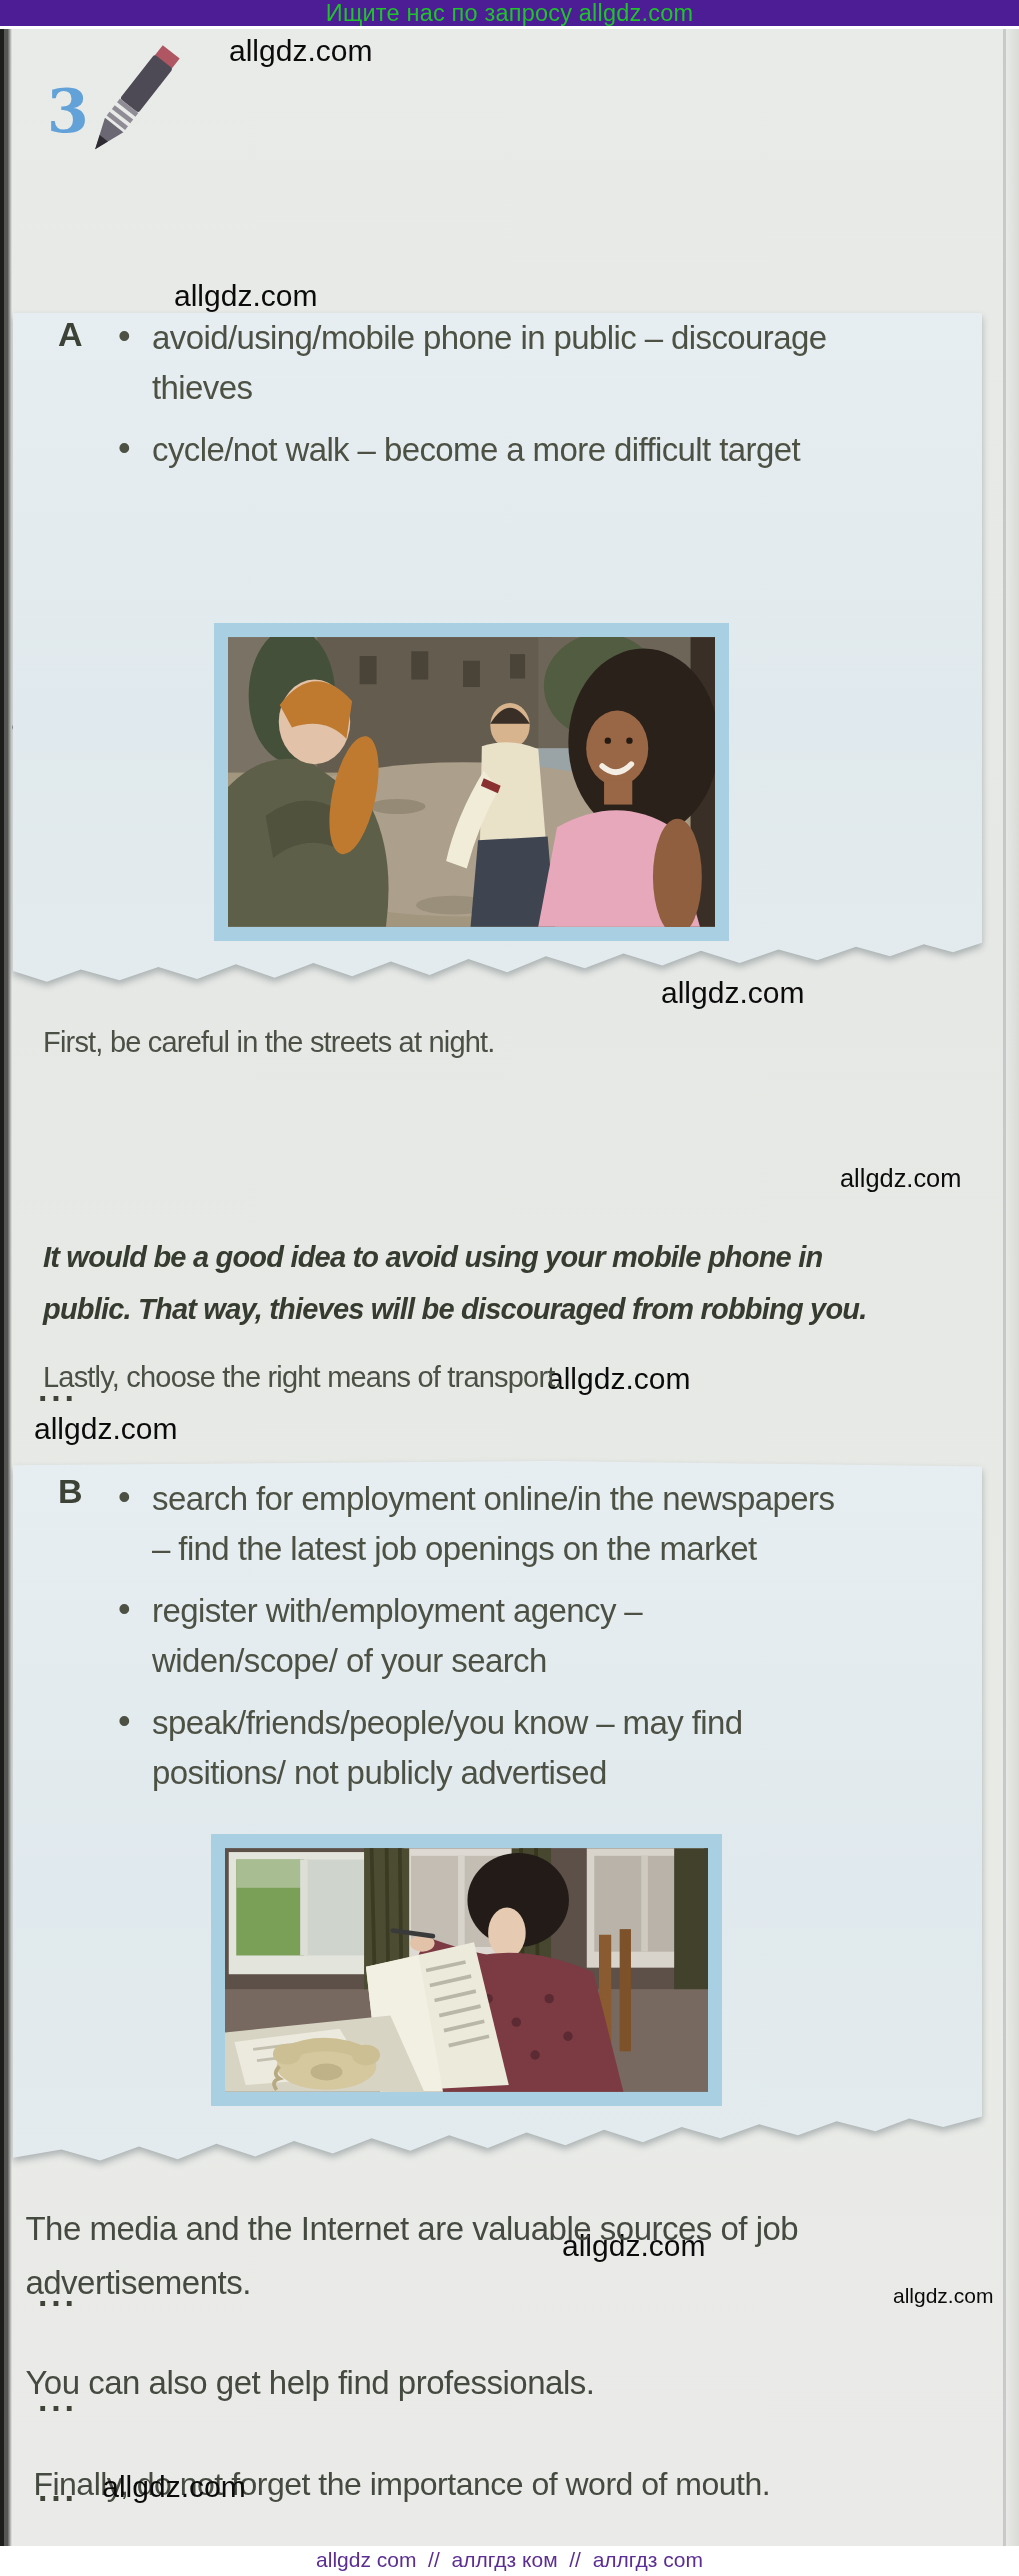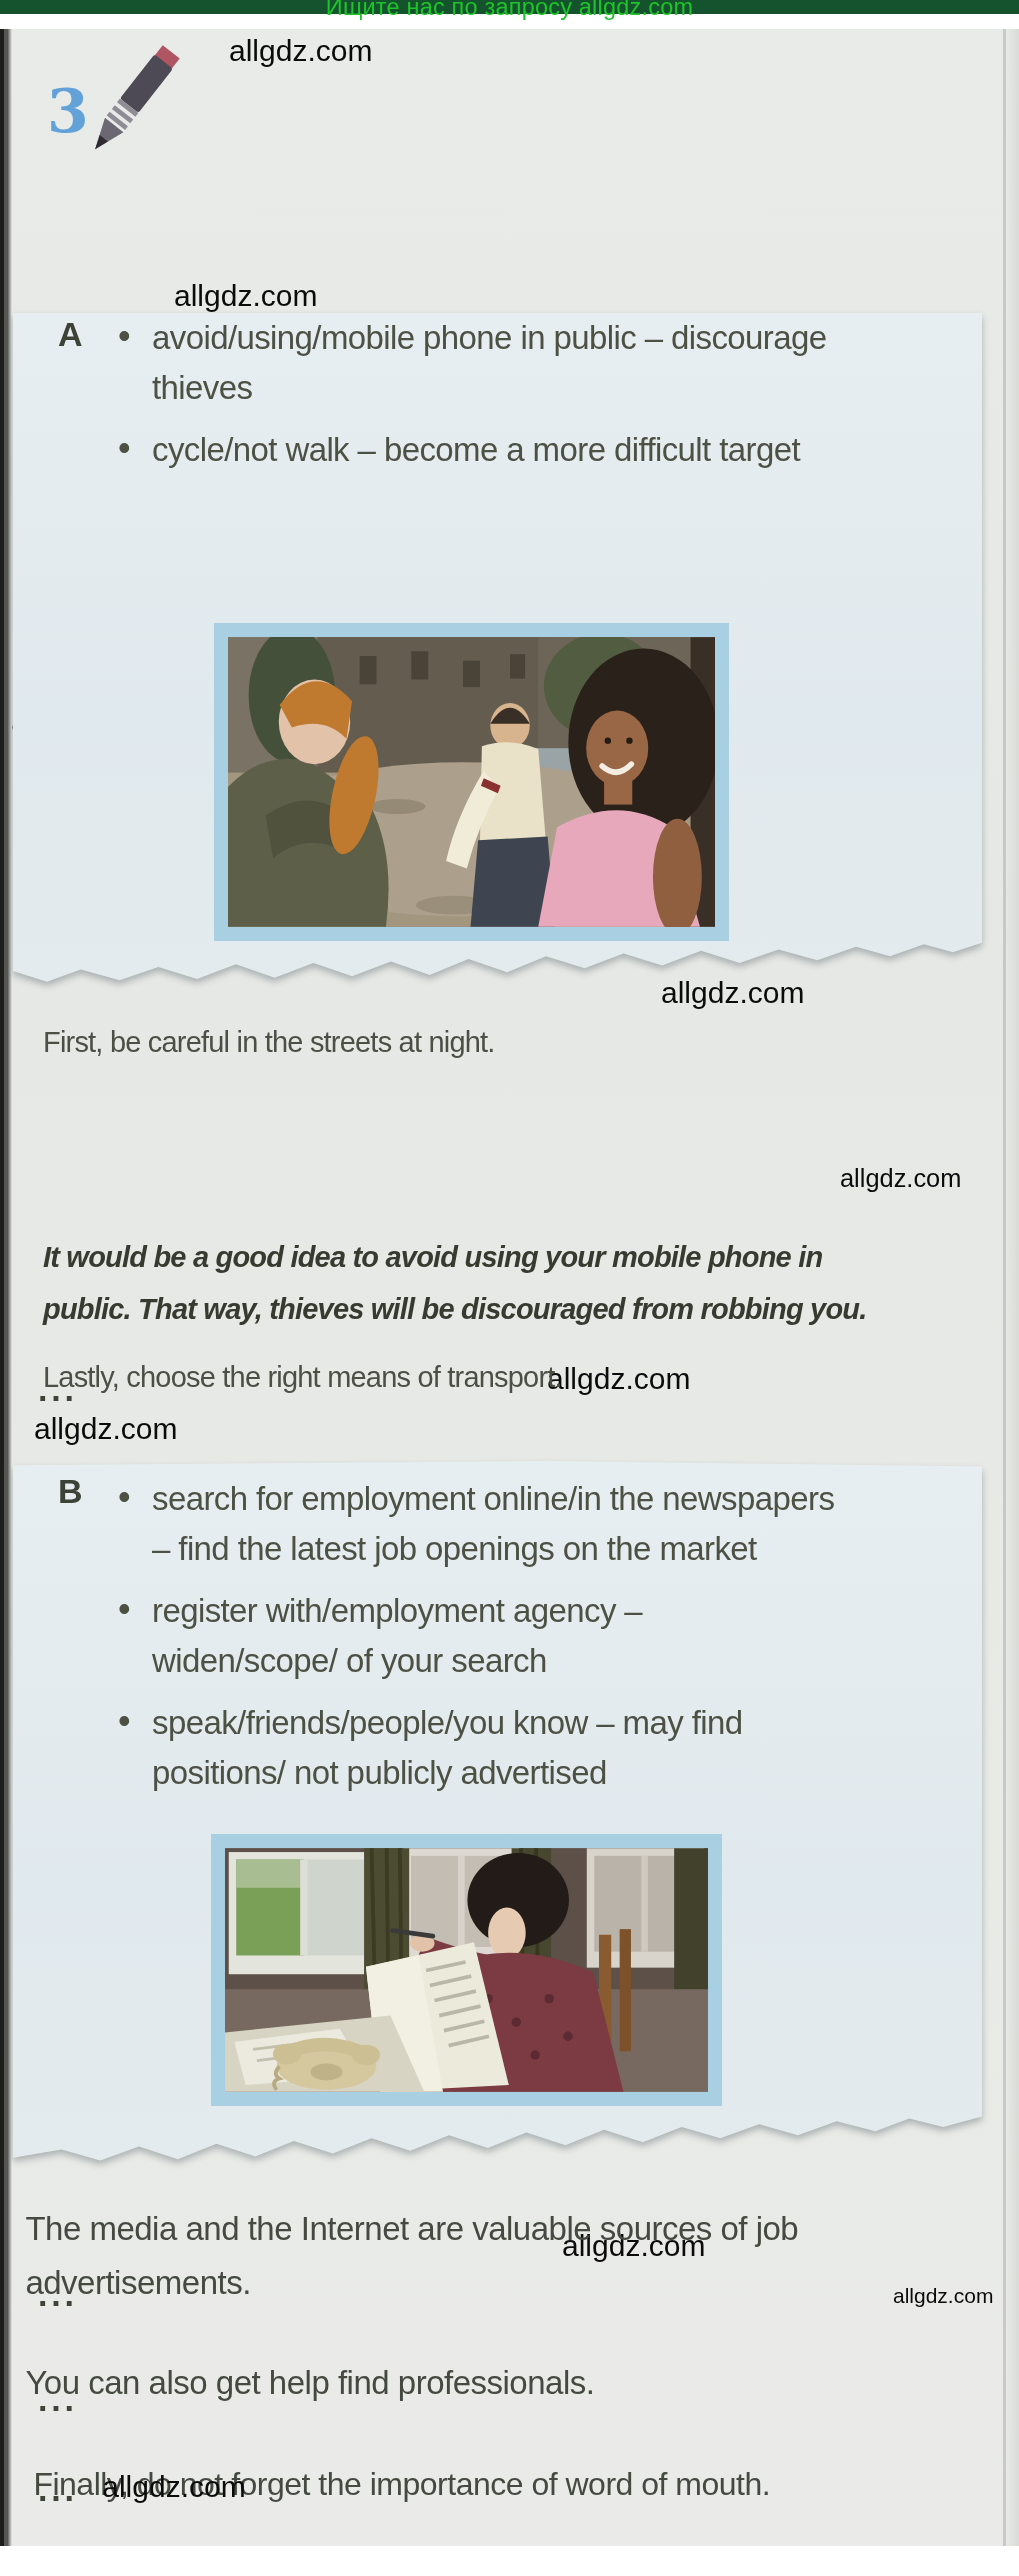--- a/index.html
+++ b/index.html
@@ -1,21 +1,21 @@
 <!DOCTYPE html>
 <html style="font-size:15px"><head>
 <meta charset="utf-8">
 <style>
   html,body{margin:0;padding:0;}
   body{width:1019px;height:2576px;position:relative;background:#ffffff;
        font-family:"Liberation Sans",sans-serif;overflow:hidden;}
   .canvas{position:absolute;left:0;top:0;width:1019px;height:2576px;overflow:hidden;background:#fff;}
 
   
-  .topbar{position:absolute;left:0;top:0;width:1019px;height:14px;background:#14532d;
+  .topbar{position:absolute;left:0;top:0;width:1019px;height:26px;background:#4c1d95;
           display:flex;align-items:center;justify-content:center;}
   .topbar span{color:#1fc32a;font-size:23.5px;letter-spacing:0.2px;}
   .footerbar{position:absolute;left:0;top:2546px;width:1019px;height:30px;background:#fff;
              display:flex;align-items:flex-start;justify-content:center;}
   .footerbar span{color:#5c2e92;font-size:21px;white-space:pre;margin-top:1.9px;}
 
   
   .page{position:absolute;left:0;top:29px;width:1019px;height:2517px;
         background:linear-gradient(180deg,#e9ebe8 0%,#e6e8e5 35%,#e8eae6 70%,#eaebe8 100%);}
   .left-edge{position:absolute;left:0;top:29px;width:12.2px;height:2517px;
@@ -245,15 +245,18 @@
 advertisements.</p>
   <div class="ell e2">...</div>
   <p class="p-big pb2">You can also get help find professionals.</p>
   <div class="ell e3">...</div>
   <p class="p-big pb3">Finally, do not forget the importance of word of mouth.</p>
   <div class="e4row">
     <span class="dots">...</span>
     <span class="wm16">allgdz.com</span>
   </div>
 
+  <div class="footerbar">
+      <span>allgdz com  //  аллгдз ком  //  аллгдз com</span>
+    </div>
 
 </div>
 
 
 </body></html>

